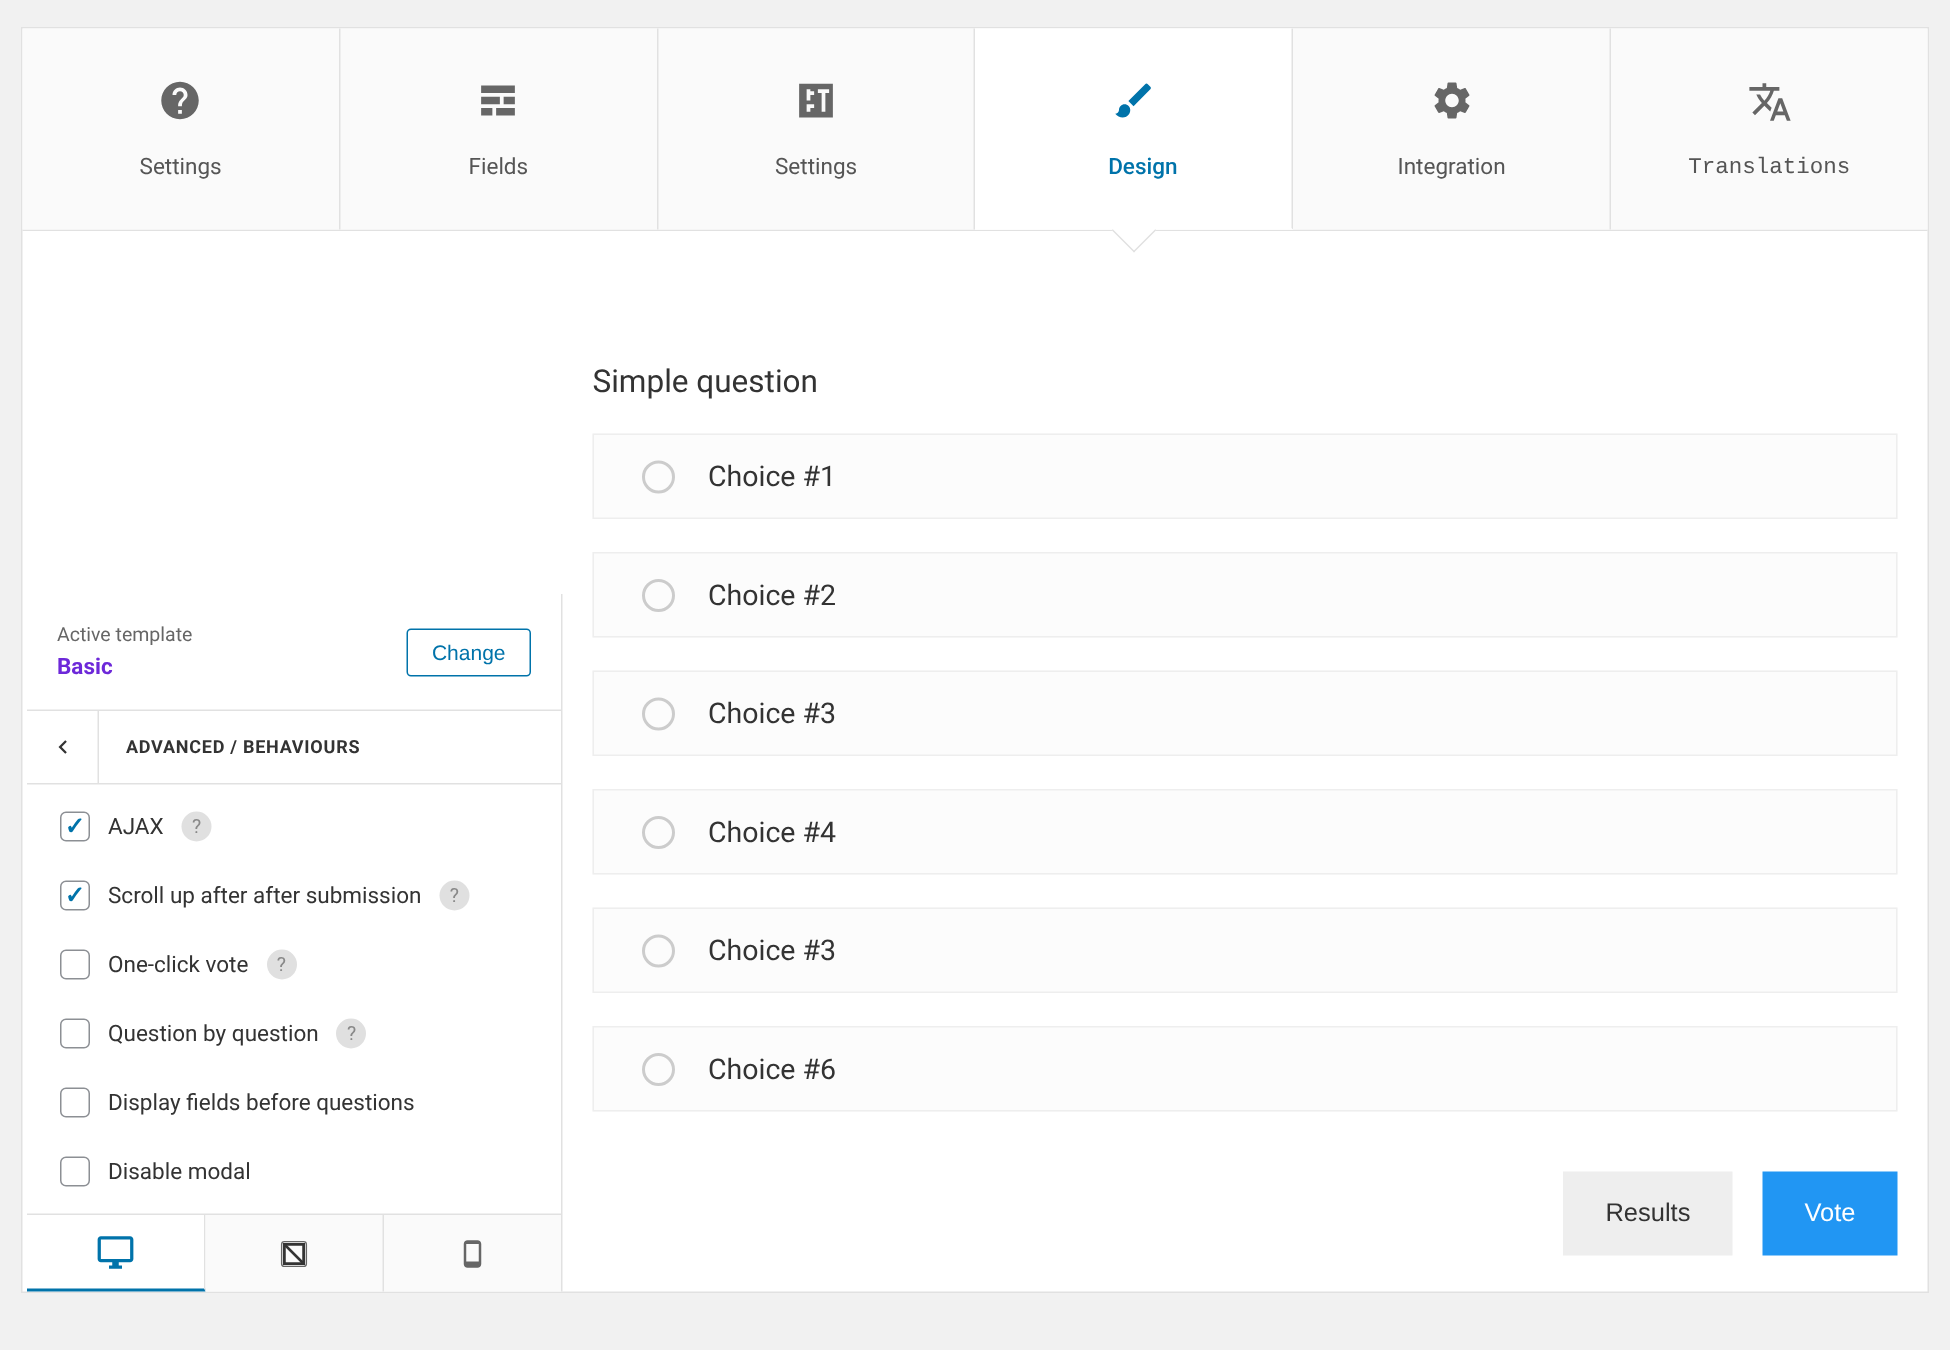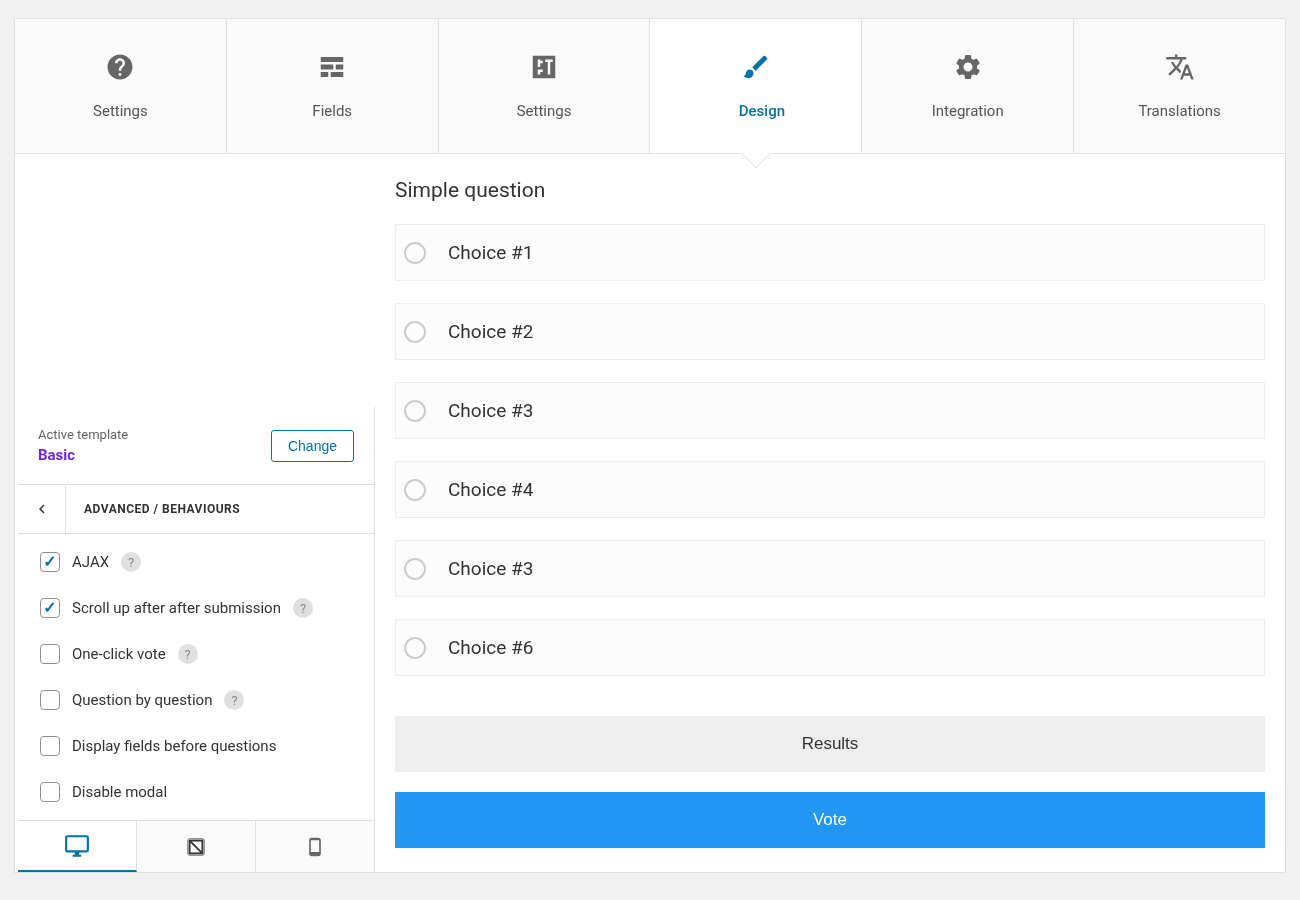--- a/index.html
+++ b/index.html
@@ -26,21 +26,21 @@
     flex: 1;
     border-right: 1px solid #e1e1e1;
     display: flex;
     flex-direction: column;
     align-items: center;
     justify-content: center;
     gap: 20px;
     cursor: pointer;
     position: relative;
   }
-  .tab:last-child { border-right: none; }
+  .tab:last-child { border-right: none; font-family: Liberation Mono, monospace; }
   .tab.active {
     background: #fff;
     border-bottom: 1px solid #fff;
   }
   .tab-label {
     font-size: 15px;
     color: #555;
   }
   .tab.active .tab-label { color: #0073aa; font-weight: 500; margin-left: 12px;}
   .tab svg { fill: #666; }
@@ -185,21 +185,21 @@
   .question-title {
     font-size: 21px;
     color: #333;
     font-weight: 400;
     margin-bottom: 22px;
   }
   .choices { display: flex; flex-direction: column; gap: 22px;}
   .choice {
     border: 1px solid #eee;
     background: #fcfcfc;
-    padding: 16px 8px;
+    padding: 16px 32px;
     display: flex;
     align-items: center;
     gap: 22px;
     cursor: pointer;
   }
   .radio {
     width: 22px;
     height: 22px;
     border: 2px solid #ccc;
     border-radius: 50%;
@@ -207,21 +207,20 @@
   }
   .choice-label {
     font-size: 19px;
     color: #333;
   }
   .actions {
     display: flex;
     justify-content: flex-end;
     gap: 20px;
     margin-top: 40px;
-    flex-direction: column;
   }
   .btn {
     padding: 18px 28px;
     font-size: 17px;
     cursor: pointer;
     border: none;
   }
   .btn-secondary { background: #eee; color: #333; }
   .btn-primary { background: #2196f3; color: #fff; }
 </style>

